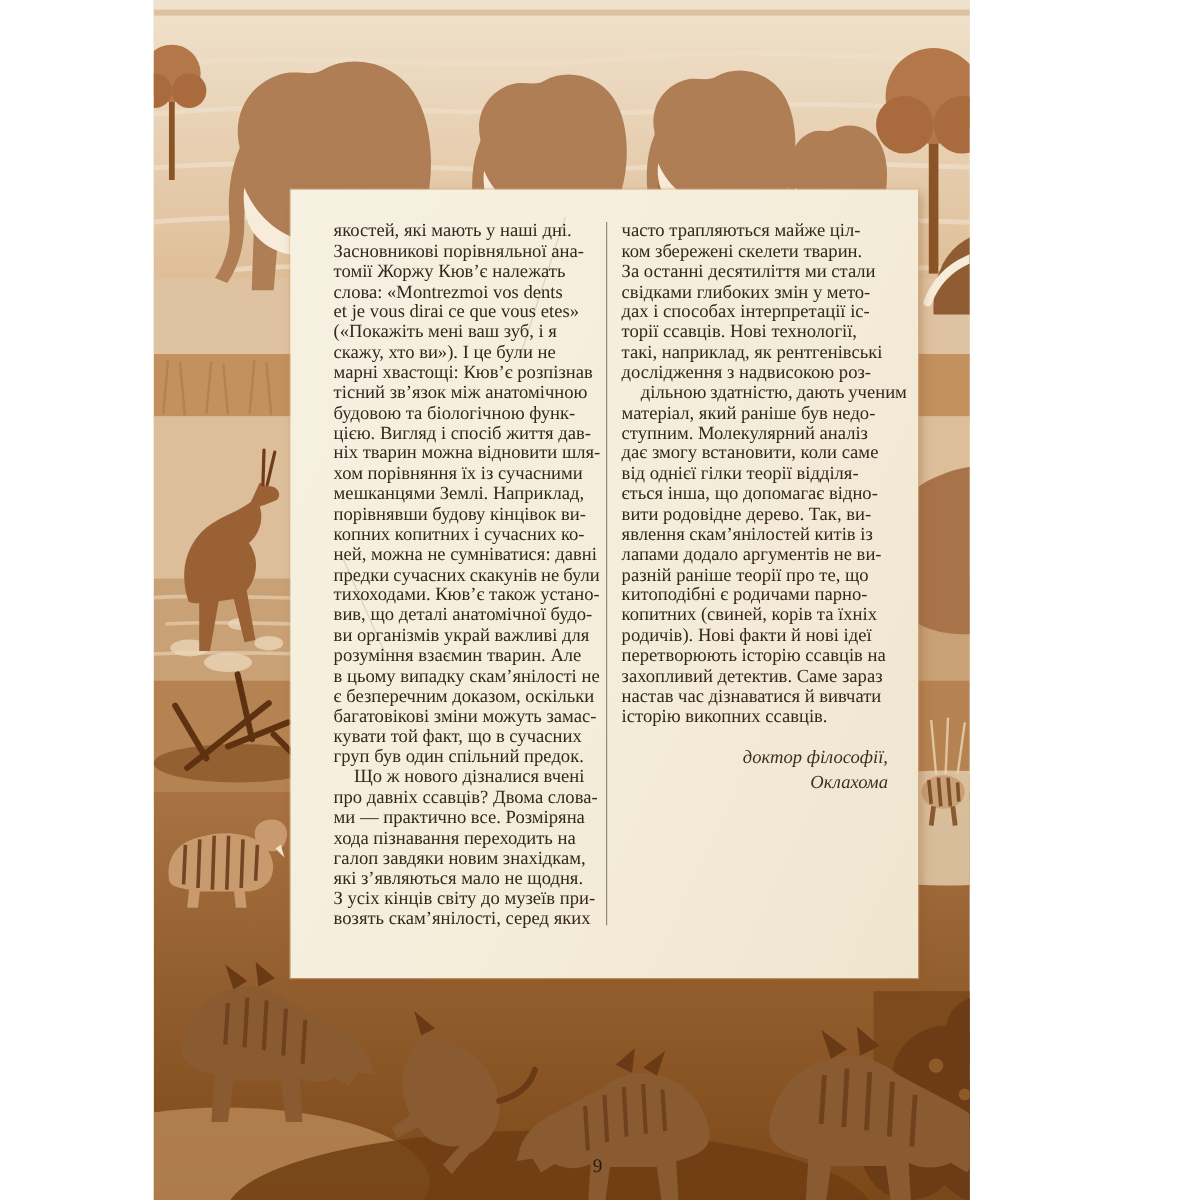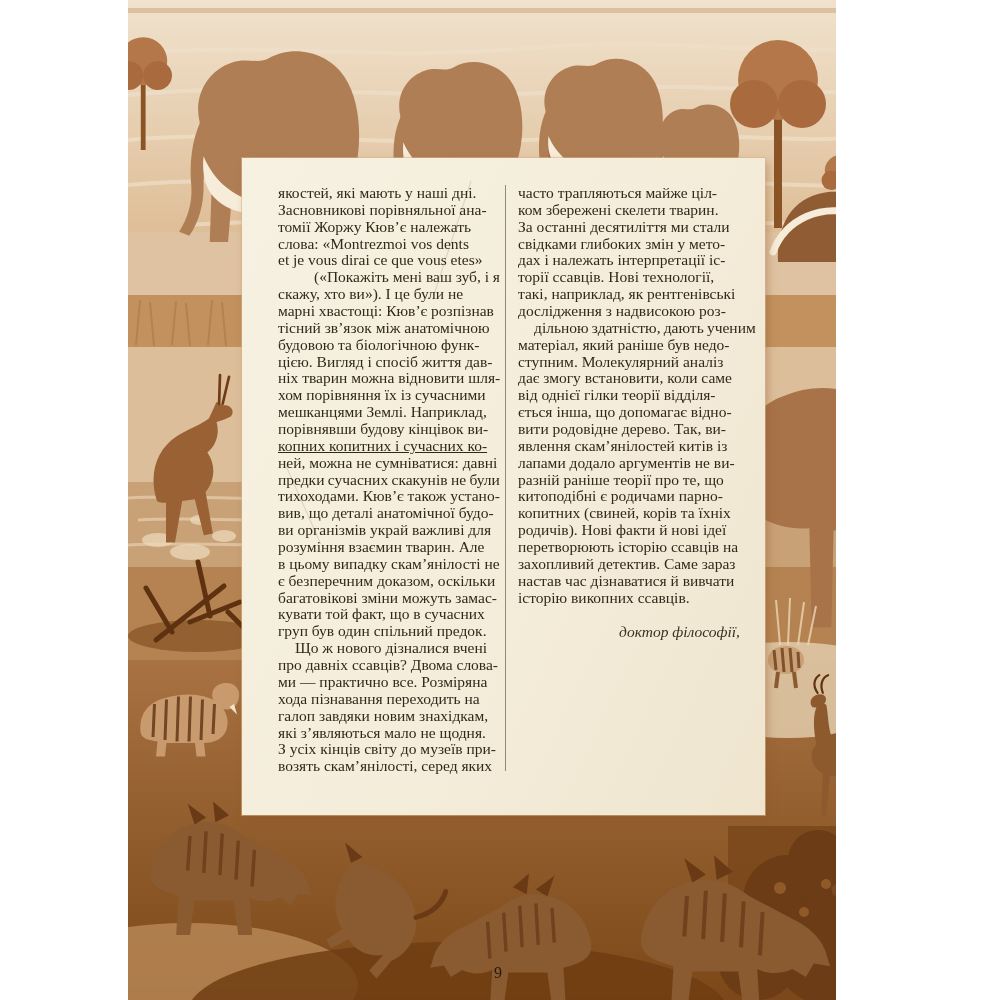--- a/index.html
+++ b/index.html
@@ -1,17 +1,17 @@
 <!DOCTYPE html>
 <html><head>
 <meta charset="utf-8">
 <style>
   html,body{margin:0;padding:0;background:#ffffff;}
   .stage{position:relative;width:808px;height:1000px;background:#ffffff;overflow:hidden;
-         font-family:"Liberation Serif",serif;padding-left:28px;}
+         font-family:"Liberation Serif",serif;}
   .page{position:absolute;left:128px;top:0;width:740px;height:1000px;overflow:hidden;background:#e7d3ba;}
   .scene{position:absolute;left:0;top:0;width:740px;height:1000px;display:block;}
   
   .panel{position:absolute;left:114px;top:158px;width:523px;height:657px;
          background:linear-gradient(115deg,#f7f1e2 0%,#f4edda 55%,#efe5cf 100%);
          box-shadow:0 0 0 1px rgba(216,180,138,.55), 3px 4px 8px rgba(140,82,36,.35);}
   .col{position:absolute;top:27px;width:222px;font-size:15.5px;line-height:16.87px;
        color:#33281c;}
   .col-left{left:36px;}
   .col-right{left:276px;}
@@ -222,31 +222,31 @@
 
     <div class="panel">
       <div class="scratch s1"></div>
       <div class="scratch s2"></div>
       <div class="col col-left" id="col-left">
           <div class="line" style="word-spacing: 0px;">якостей, які мають у наші дні.</div>
           <div class="line" style="word-spacing: 0px;">Засновникові порівняльної ана-</div>
           <div class="line" style="word-spacing: 0px;">томії Жоржу Кюв’є належать</div>
           <div class="line" style="word-spacing: 0px;">слова: «Montrezmoi vos dents</div>
           <div class="line" style="word-spacing: 0px;">et je vous dirai ce que vous etes»</div>
-          <div class="line" style="word-spacing: 0px; text-align: right;">(«Покажіть мені ваш зуб, і я</div>
+          <div class="line" style="word-spacing: 0px;">(«Покажіть мені ваш зуб, і я</div>
           <div class="line" style="word-spacing: 0px;">скажу, хто ви»). І це були не</div>
           <div class="line" style="word-spacing: 0px;">марні хвастощі: Кюв’є розпізнав</div>
           <div class="line" style="word-spacing: 0px;">тісний зв’язок між анатомічною</div>
           <div class="line" style="word-spacing: 0px;">будовою та біологічною функ-</div>
           <div class="line" style="word-spacing: 0px;">цією. Вигляд і спосіб життя дав-</div>
           <div class="line" style="word-spacing: 0px;">ніх тварин можна відновити шля-</div>
           <div class="line" style="word-spacing: 0px;">хом порівняння їх із сучасними</div>
           <div class="line" style="word-spacing: 0px;">мешканцями Землі. Наприклад,</div>
           <div class="line" style="word-spacing: 0px;">порівнявши будову кінцівок ви-</div>
-          <div class="line" style="word-spacing: 0px; text-decoration: underline;">копних копитних і сучасних ко-</div>
+          <div class="line" style="word-spacing: 0px;">копних копитних і сучасних ко-</div>
           <div class="line" style="word-spacing: 0px;">ней, можна не сумніватися: давні</div>
           <div class="line" style="word-spacing: -0.5px;">предки сучасних скакунів не були</div>
           <div class="line" style="word-spacing: 0px;">тихоходами. Кюв’є також устано-</div>
           <div class="line" style="word-spacing: 0px;">вив, що деталі анатомічної будо-</div>
           <div class="line" style="word-spacing: 0px;">ви організмів украй важливі для</div>
           <div class="line" style="word-spacing: 0px;">розуміння взаємин тварин. Але</div>
           <div class="line" style="word-spacing: 0px;">в цьому випадку скам’янілості не</div>
           <div class="line" style="word-spacing: 0px;">є безперечним доказом, оскільки</div>
           <div class="line" style="word-spacing: 0px;">багатовікові зміни можуть замас-</div>
           <div class="line" style="word-spacing: 0px;">кувати той факт, що в сучасних</div>
@@ -260,21 +260,21 @@
           <div class="line" style="word-spacing: 0px;">З усіх кінців світу до музеїв при-</div>
           <div class="line" style="word-spacing: 0px;">возять скам’янілості, серед яких</div>
         </div>
       <div class="divider"></div>
       <div class="col col-right">
         <div id="col-right">
             <div class="line" style="word-spacing: 0px;">часто трапляються майже ціл-</div>
             <div class="line" style="word-spacing: 0px;">ком збережені скелети тварин.</div>
             <div class="line" style="word-spacing: 0px;">За останні десятиліття ми стали</div>
             <div class="line" style="word-spacing: 0px;">свідками глибоких змін у мето-</div>
-            <div class="line" style="word-spacing: 0px;">дах і належать інтерпретації іс-</div>
+            <div class="line" style="word-spacing: 0px;">дах і способах інтерпретації іс-</div>
             <div class="line" style="word-spacing: 0px;">торії ссавців. Нові технології,</div>
             <div class="line" style="word-spacing: 0px;">такі, наприклад, як рентгенівські</div>
             <div class="line" style="word-spacing: 0px;">дослідження з надвисокою роз-</div>
             <div class="line" style="word-spacing: -0.666667px; margin-left: 16px;">дільною здатністю, дають ученим</div>
             <div class="line" style="word-spacing: 0px;">матеріал, який раніше був недо-</div>
             <div class="line" style="word-spacing: 0px;">ступним. Молекулярний аналіз</div>
             <div class="line" style="word-spacing: 0px;">дає змогу встановити, коли саме</div>
             <div class="line" style="word-spacing: 0px;">від однієї гілки теорії відділя-</div>
             <div class="line" style="word-spacing: 0px;">ється інша, що допомагає відно-</div>
             <div class="line" style="word-spacing: 0px;">вити родовідне дерево. Так, ви-</div>
@@ -284,19 +284,20 @@
             <div class="line" style="word-spacing: 0px;">китоподібні є родичами парно-</div>
             <div class="line" style="word-spacing: 0px;">копитних (свиней, корів та їхніх</div>
             <div class="line" style="word-spacing: 0px;">родичів). Нові факти й нові ідеї</div>
             <div class="line" style="word-spacing: 0px;">перетворюють історію ссавців на</div>
             <div class="line" style="word-spacing: 0px;">захопливий детектив. Саме зараз</div>
             <div class="line" style="word-spacing: 0px;">настав час дізнаватися й вивчати</div>
             <div class="line e">історію викопних ссавців.</div>
           </div>
         <div class="signature" id="signature">
             <div>доктор філософії,</div>
+            <div>Оклахома</div>
           </div>
       </div>
     </div>
 
     <div class="pagenum">9</div>
   </div>
 </div>
 
 </body></html>

